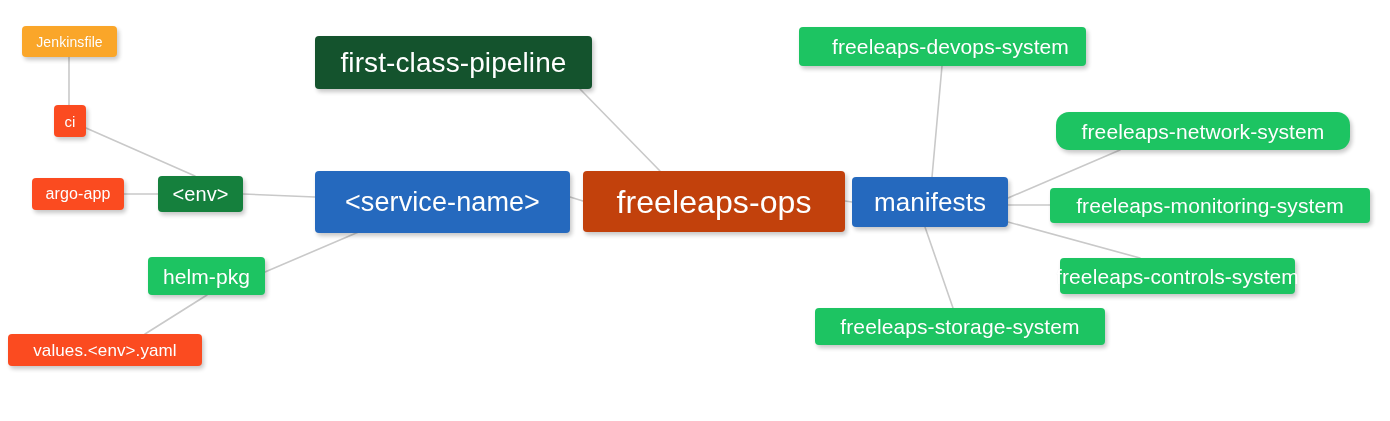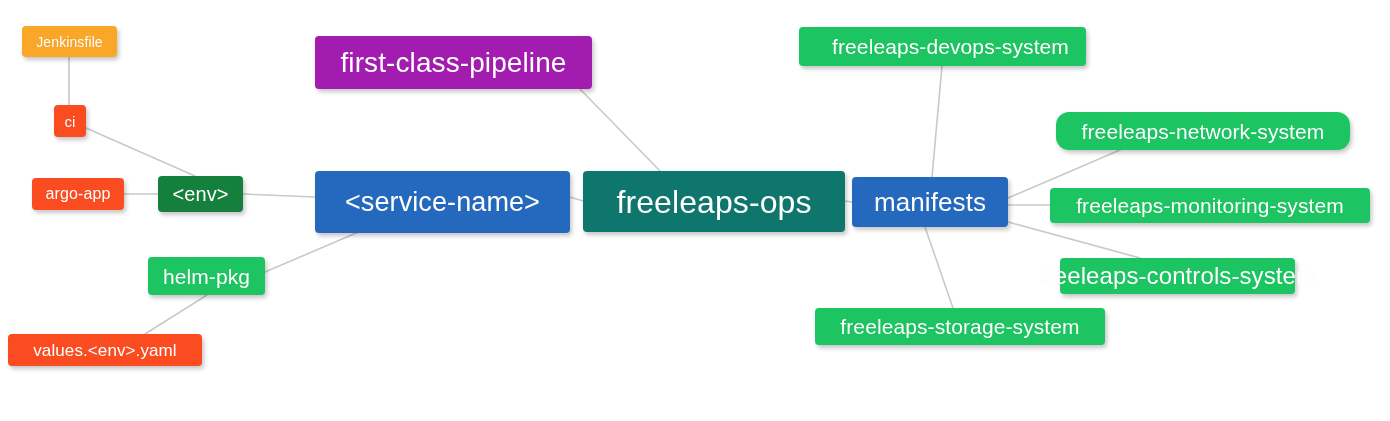--- a/index.html
+++ b/index.html
@@ -64,27 +64,27 @@
       <path d="M 69 105 L 69 57" fill="none" stroke="#c9c9c9" stroke-width="1.6" stroke-linecap="round"></path>
       <path d="M 207 295 L 145 334" fill="none" stroke="#c9c9c9" stroke-width="1.6" stroke-linecap="round"></path>
       <path d="M 932 177 L 942 66" fill="none" stroke="#c9c9c9" stroke-width="1.6" stroke-linecap="round"></path>
       <path d="M 1008 198 L 1120 150" fill="none" stroke="#c9c9c9" stroke-width="1.6" stroke-linecap="round"></path>
       <path d="M 1008 205 L 1050 205" fill="none" stroke="#c9c9c9" stroke-width="1.6" stroke-linecap="round"></path>
       <path d="M 1008 222 L 1140 258" fill="none" stroke="#c9c9c9" stroke-width="1.6" stroke-linecap="round"></path>
       <path d="M 925 227 L 953 308" fill="none" stroke="#c9c9c9" stroke-width="1.6" stroke-linecap="round"></path>
     </svg>
 
   <div id="node-layer">
-      <div class="node" style="left: 583px; top: 171px; width: 262px; height: 61px; background: #0f766e; font-size: 32px;">
+      <div class="node" style="left: 583px; top: 171px; width: 262px; height: 61px; background: #c2410c; font-size: 32px;">
         <span class="label">freeleaps-ops</span>
       </div>
       <div class="node" style="left: 315px; top: 171px; width: 255px; height: 62px; background: rgb(37, 105, 190); font-size: 27px;">
         <span class="label">&lt;service-name&gt;</span>
       </div>
-      <div class="node" style="left: 315px; top: 36px; width: 277px; height: 53px; background: #a21caf; font-size: 28px; justify-content: center;">
+      <div class="node" style="left: 315px; top: 36px; width: 277px; height: 53px; background: #14532d; font-size: 28px; justify-content: center;">
         <span class="label">first-class-pipeline</span>
       </div>
       <div class="node" style="left: 852px; top: 177px; width: 156px; height: 50px; background: rgb(37, 105, 190); font-size: 26px;">
         <span class="label">manifests</span>
       </div>
       <div class="node" style="left: 158px; top: 176px; width: 85px; height: 36px; background: #15803d; font-size: 20px;">
         <span class="label">&lt;env&gt;</span>
       </div>
       <div class="node" style="left: 148px; top: 257px; width: 117px; height: 38px; background: rgb(29, 196, 98); font-size: 21px;">
         <span class="label">helm-pkg</span>
@@ -103,21 +103,21 @@
       </div>
       <div class="node" style="left: 799px; top: 27px; width: 287px; height: 39px; background: rgb(29, 196, 98); font-size: 21px; padding-left: 16px;">
         <span class="label">freeleaps-devops-system</span>
       </div>
       <div class="node" style="left: 1056px; top: 112px; width: 294px; height: 38px; background: rgb(29, 196, 98); font-size: 21px; border-radius: 13px;">
         <span class="label">freeleaps-network-system</span>
       </div>
       <div class="node" style="left: 1050px; top: 188px; width: 320px; height: 35px; background: rgb(29, 196, 98); font-size: 21px;">
         <span class="label">freeleaps-monitoring-system</span>
       </div>
-      <div class="node" style="left: 1060px; top: 258px; width: 235px; height: 36px; background: rgb(29, 196, 98); font-size: 24px;">
+      <div class="node" style="left: 1060px; top: 258px; width: 235px; height: 36px; background: rgb(29, 196, 98); font-size: 21px;">
         <span class="label">freeleaps-controls-system</span>
       </div>
       <div class="node" style="left: 815px; top: 308px; width: 290px; height: 37px; background: rgb(29, 196, 98); font-size: 21px;">
         <span class="label">freeleaps-storage-system</span>
       </div>
     </div>
 
 </div>
 
 </body></html>

